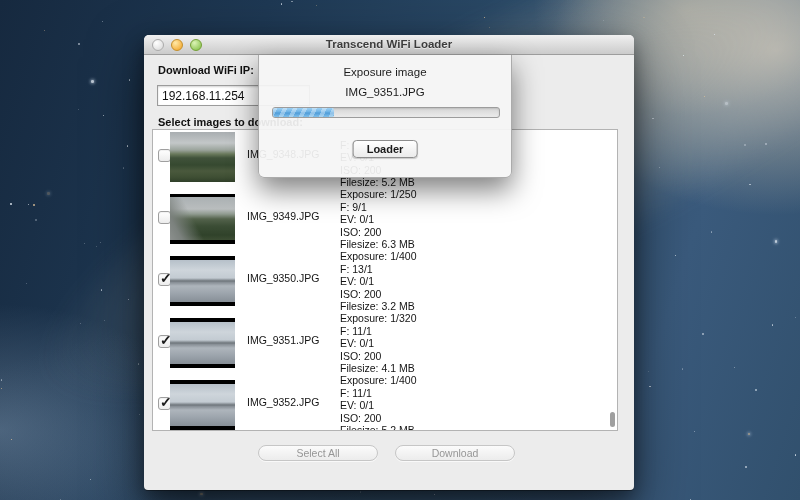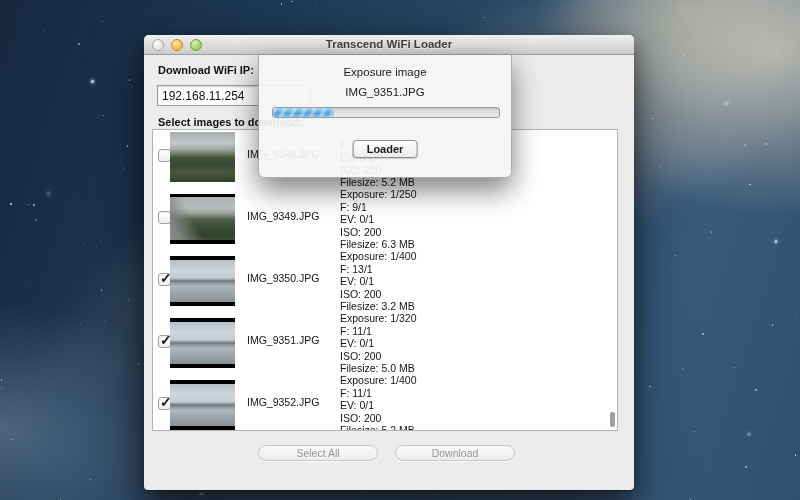--- a/index.html
+++ b/index.html
@@ -338,21 +338,21 @@
 
   <div class="row" style="top: 186px;">
     <span class="cb checked"></span>
     <div class="thumb t-lake"></div>
     <div class="fname">IMG_9351.JPG</div>
     <div class="exif">
               <div class="exif-line">Exposure: 1/320</div>
               <div class="exif-line">F: 11/1</div>
               <div class="exif-line">EV: 0/1</div>
               <div class="exif-line">ISO: 200</div>
-              <div class="exif-line">Filesize: 5.0 MB</div>
+              <div class="exif-line">Filesize: 4.1 MB</div>
             </div>
   </div>
 
   <div class="row" style="top: 248px;">
     <span class="cb checked"></span>
     <div class="thumb t-lake"></div>
     <div class="fname">IMG_9352.JPG</div>
     <div class="exif">
               <div class="exif-line">Exposure: 1/400</div>
               <div class="exif-line">F: 11/1</div>

